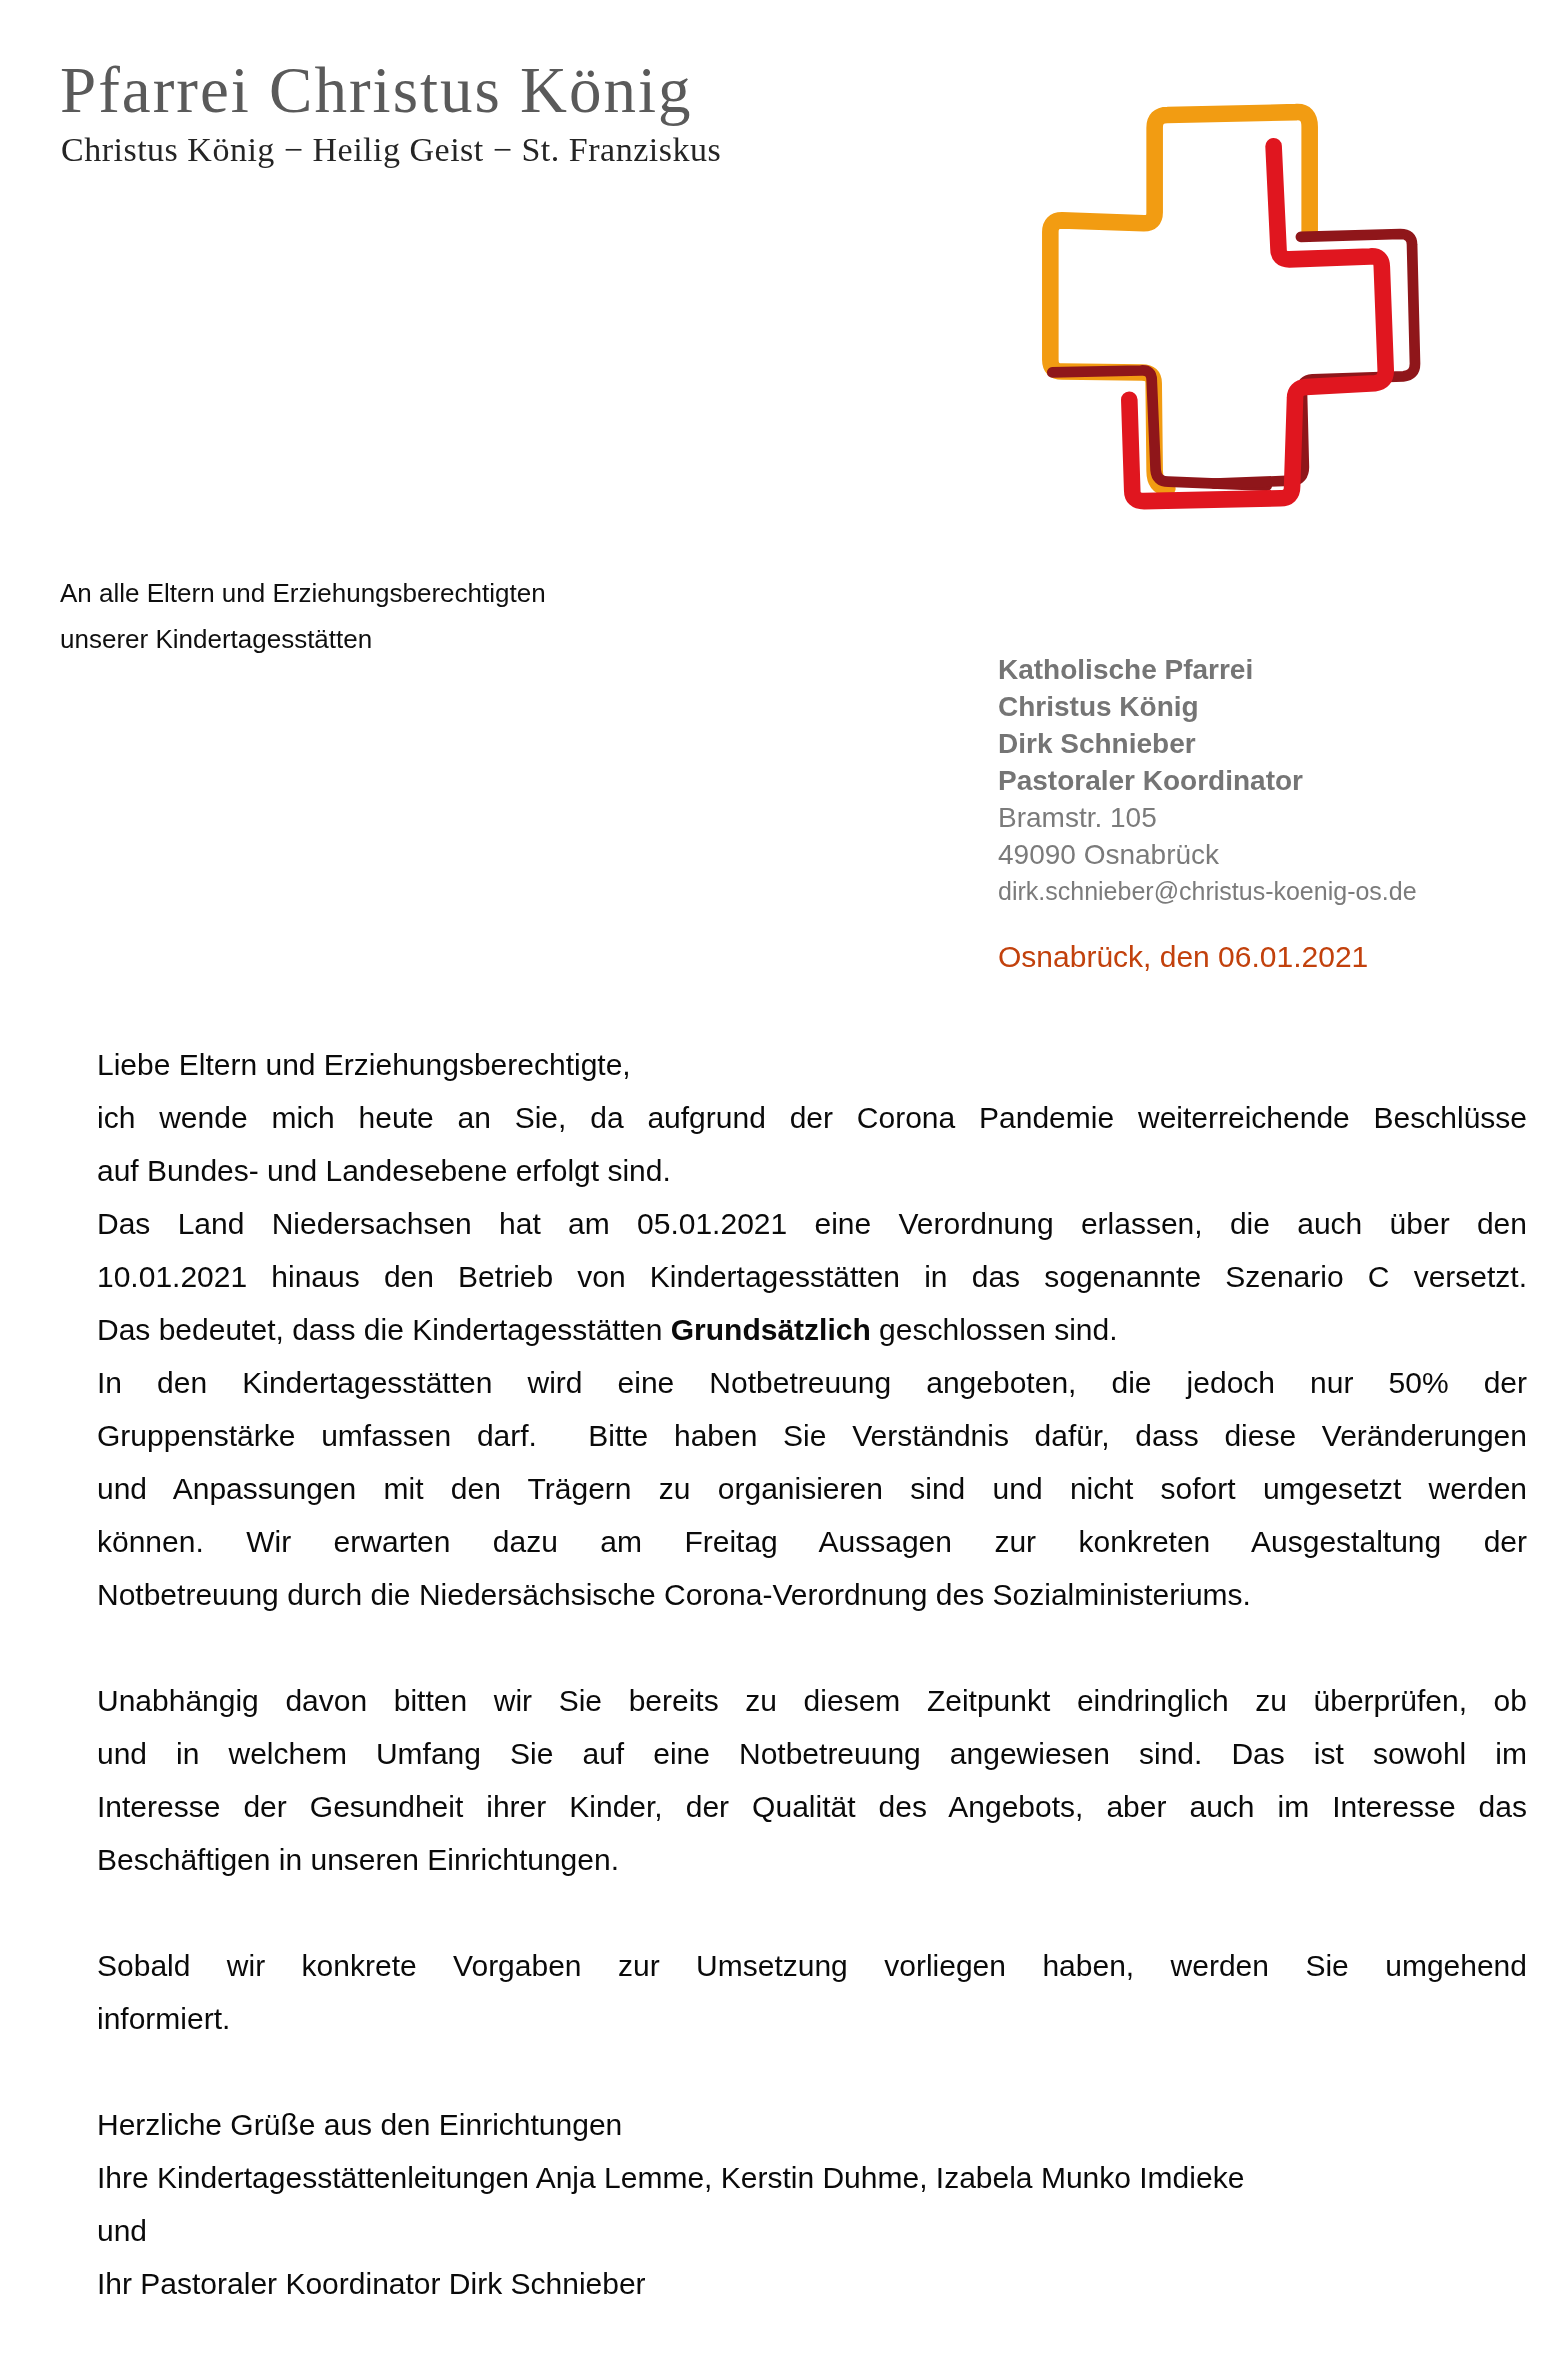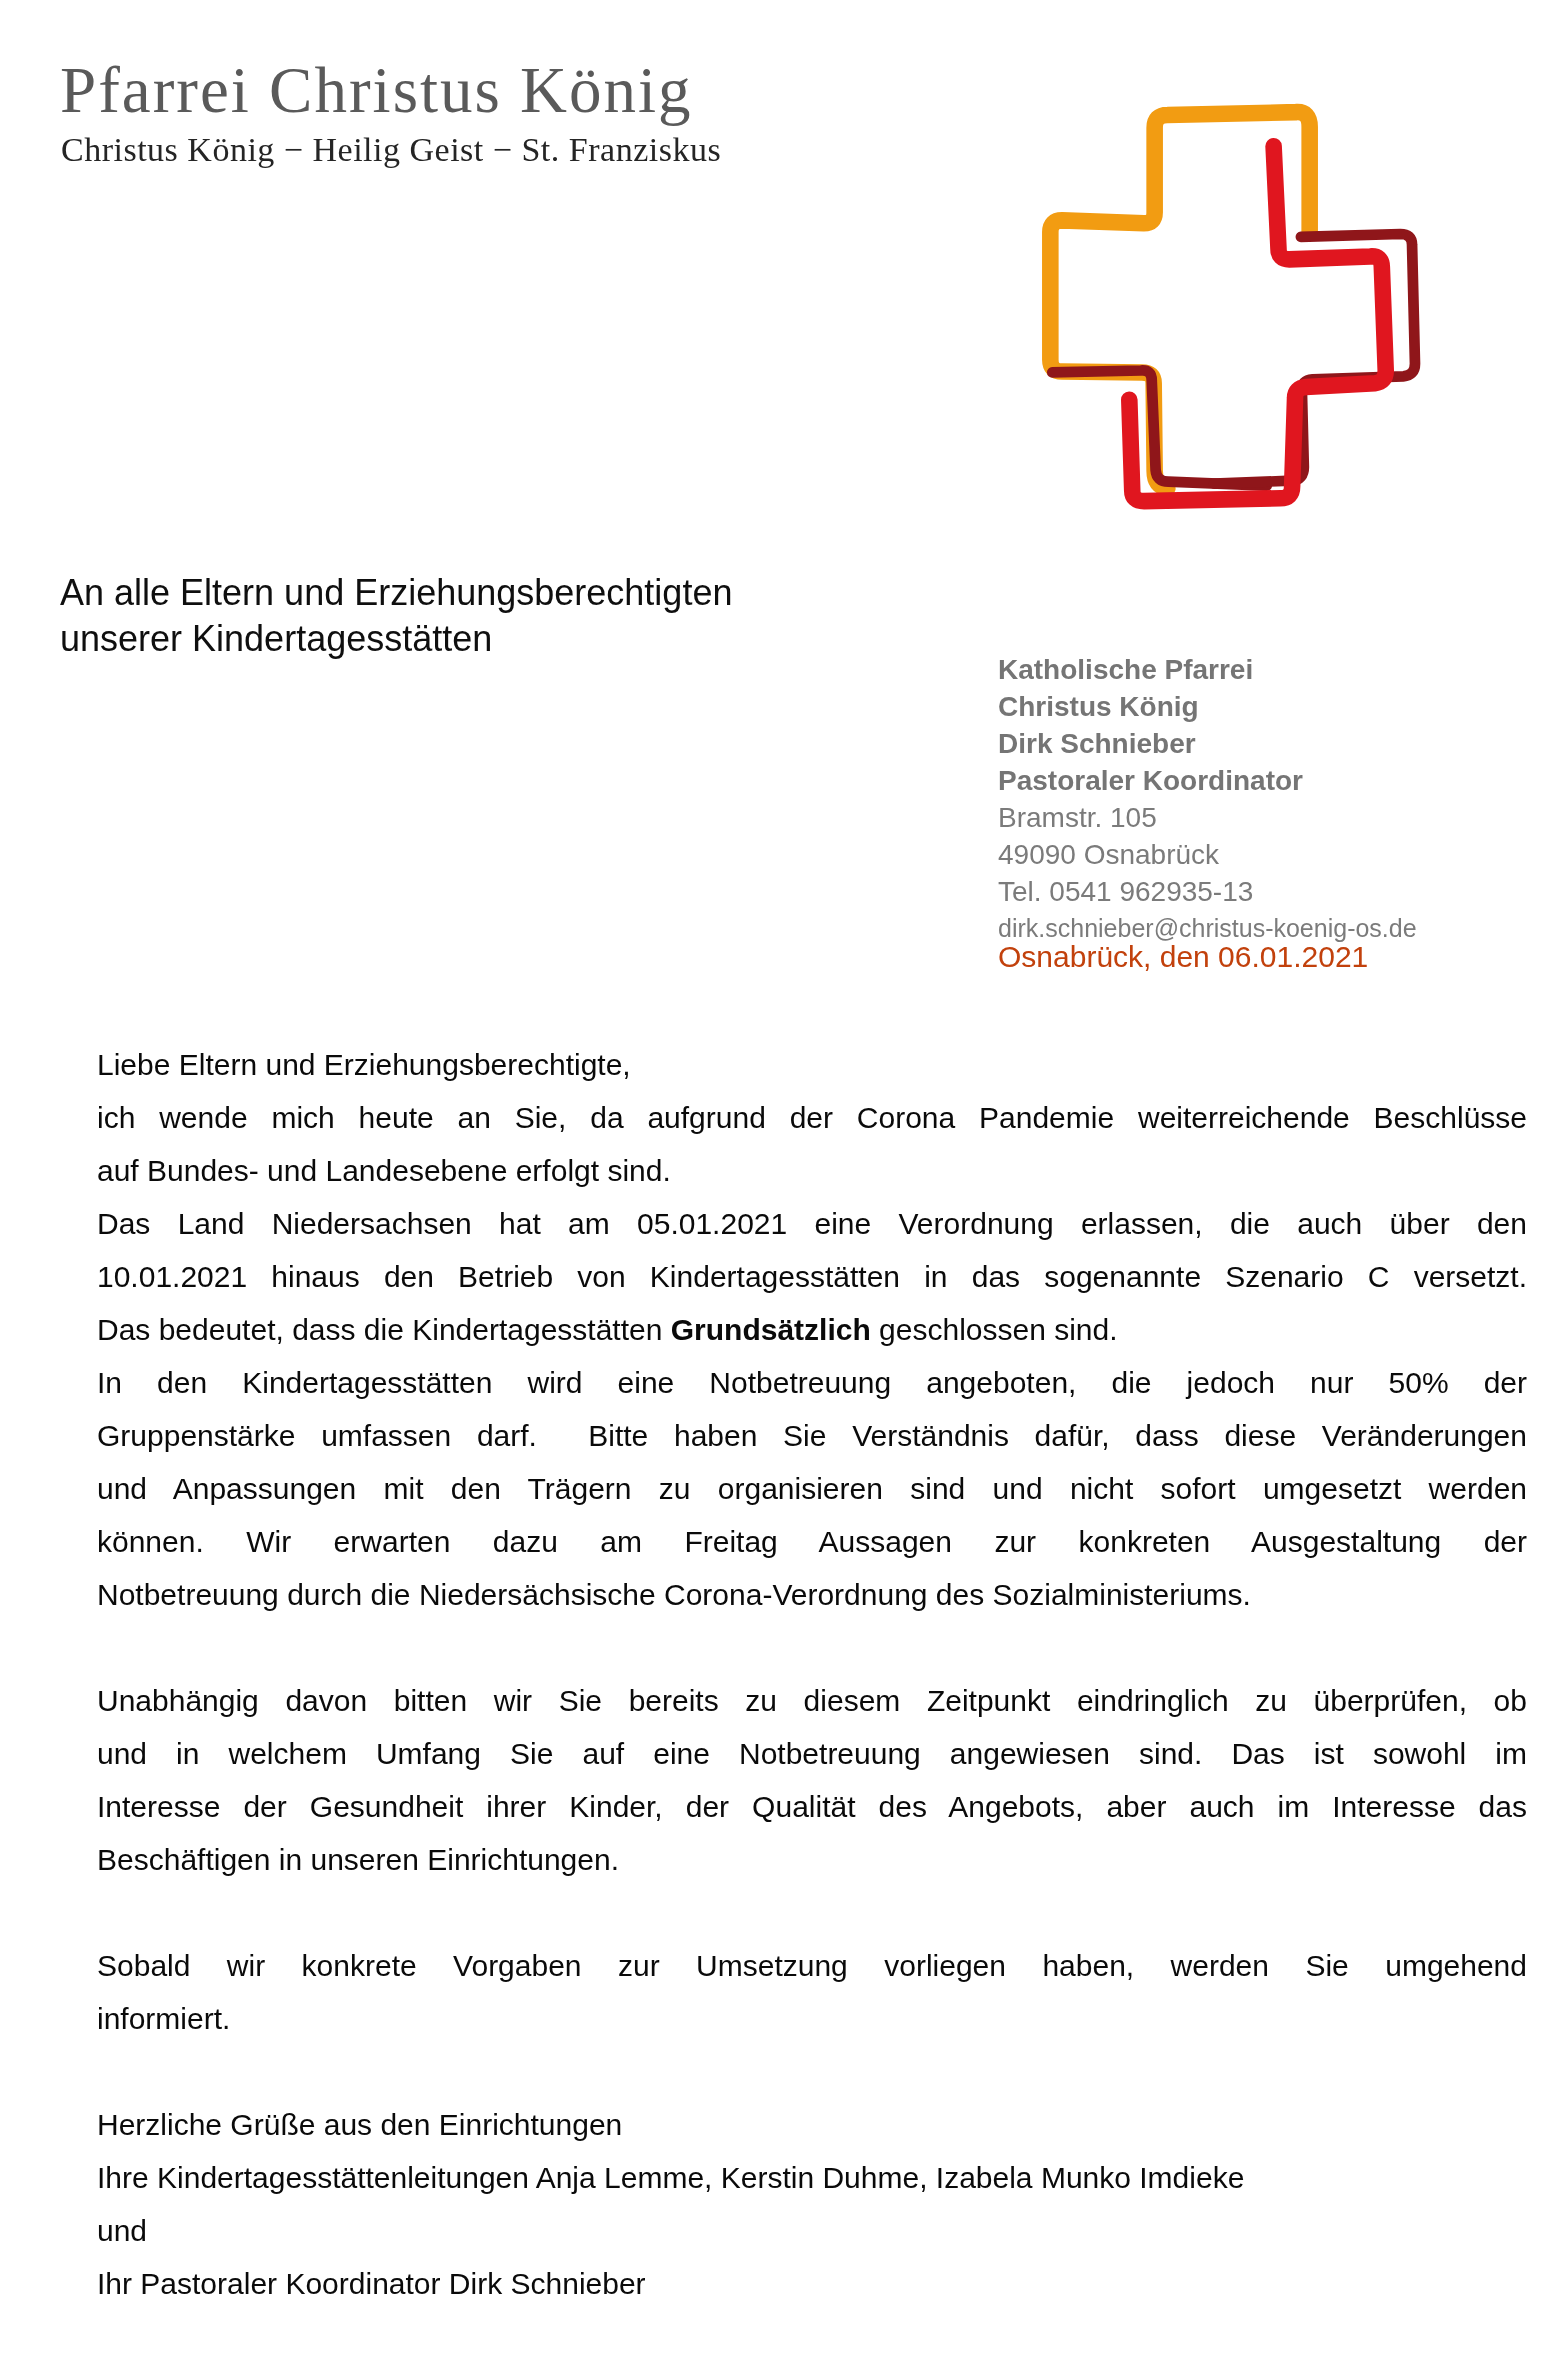--- a/index.html
+++ b/index.html
@@ -16,21 +16,21 @@
   }
   .lh-subtitle {
     position:absolute; left:61px; top:131px;
     font-family:"Liberation Serif", serif;
     font-size:34px; letter-spacing:0.5px; color:#252525; white-space:nowrap;
   }
   .logo { position:absolute; left:975px; top:78px; width:488px; height:468px; }
   
   .recipient {
     position:absolute; left:60px; top:570px;
-    font-size:36px; line-height:46px; color:#0f0f0f;
+    font-size:26px; line-height:46px; color:#0f0f0f;
   }
   
   .sender {
     position:absolute; left:998px; top:614px;
     font-size:28px; line-height:37px; color:#7b7b7b;margin-top:37px;
   }
   .sender .sline.bold { font-weight:700; color:#757575; }
   .sender .sline.email { font-size:25px; }
   .dateline {
     position:absolute; left:998px; top:940px;
@@ -75,21 +75,20 @@
     <div>unserer Kindertagesstätten</div>
   </div>
 
   <div class="sender" id="sender-lines">
       <div class="sline bold">Katholische Pfarrei</div>
       <div class="sline bold">Christus König</div>
       <div class="sline bold">Dirk Schnieber</div>
       <div class="sline bold">Pastoraler Koordinator</div>
       <div class="sline">Bramstr. 105</div>
       <div class="sline">49090 Osnabrück</div>
-      <div class="sline">Tel. 0541 962935-13</div>
       <div class="sline email">dirk.schnieber@christus-koenig-os.de</div>
     </div>
 
   <div class="dateline">Osnabrück, den 06.01.2021</div>
 
   <div class="letter-body" id="letter-body">
       <div class="bline"><span>Liebe Eltern und Erziehungsberechtigte,</span></div>
       <div class="bline just"><span>ich wende mich heute an Sie, da aufgrund der Corona Pandemie weiterreichende Beschlüsse</span></div>
       <div class="bline"><span>auf Bundes- und Landesebene erfolgt sind.</span></div>
       <div class="bline just"><span>Das Land Niedersachsen hat am 05.01.2021 eine Verordnung erlassen, die auch über den</span></div>

